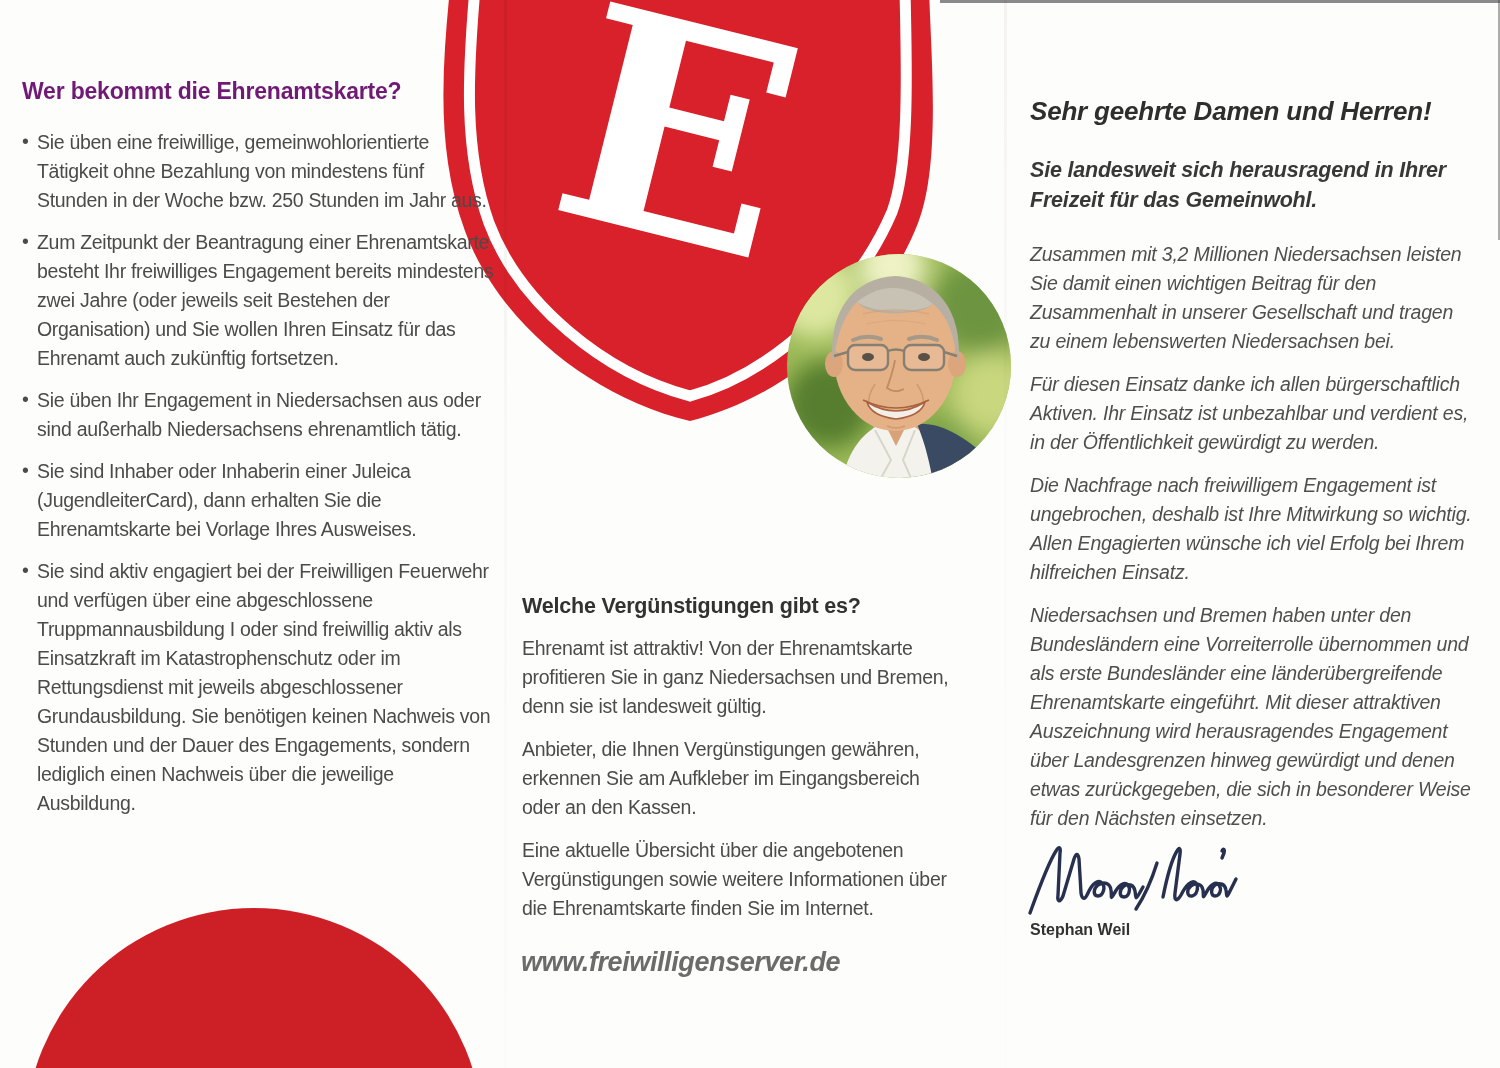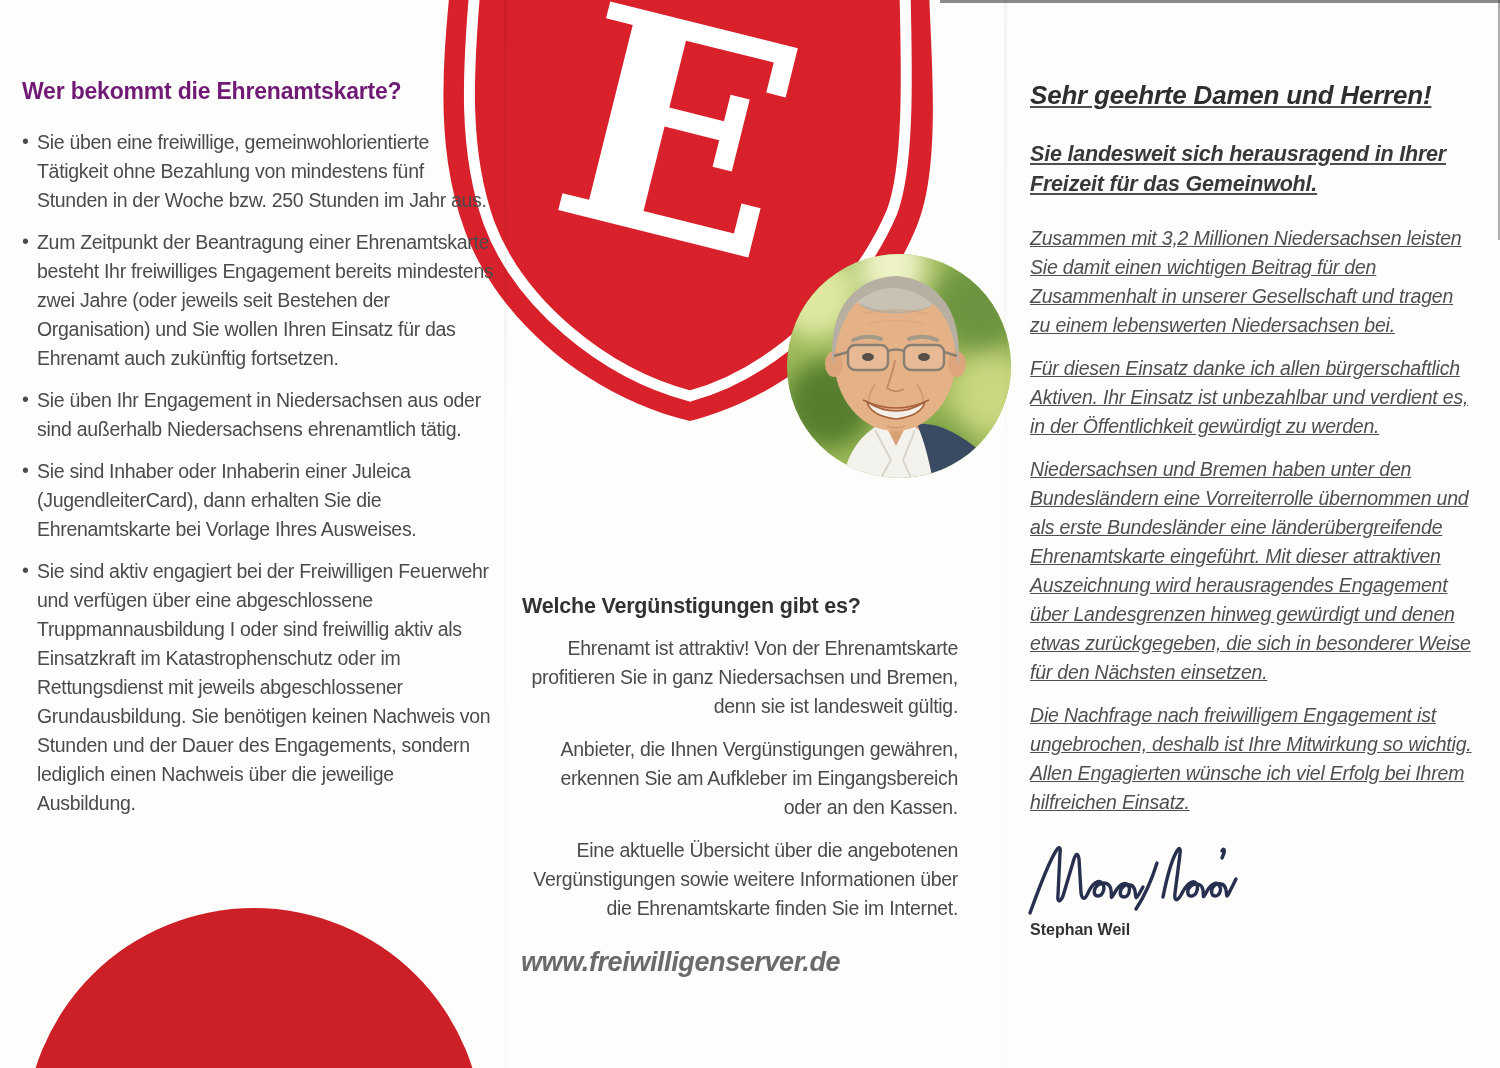--- a/index.html
+++ b/index.html
@@ -33,24 +33,24 @@
     margin:0 0 24px 0; font-size:23px; line-height:26px; font-weight:bold;
     color:#701a75; letter-spacing:-.2px;
   }
   ul.bullets{list-style:none; margin:0; padding:0;
     font-size:19.5px; line-height:29px; letter-spacing:-.3px;}
   ul.bullets li{position:relative; padding-left:15px; margin:0 0 13px 0;}
   ul.bullets li .marker{position:absolute; left:0; top:-1px;}
   .col-mid{position:absolute; left:522px; top:593px; width:436px; color:#4b4b4b;}
   .col-mid h2{margin:0 0 15px 0; font-size:21.5px; line-height:26px; font-weight:bold;
     color:#323232; letter-spacing:-.2px;}
-  .col-mid p{margin:0 0 14px 0; font-size:19.5px; line-height:29px; letter-spacing:-.3px;text-align:right;}
+  .col-mid p{margin:0 0 14px 0; font-size:19.5px; line-height:29px; letter-spacing:-.3px;}
   .website{position:absolute; left:521px; top:947px; width:440px;
     font-size:27px; font-weight:bold; font-style:italic; color:#6b6b6b; letter-spacing:-.4px;}
-  .col-right{position:absolute; left:1030px; top:80px; width:442px; color:#4f4f4f;text-decoration:underline;}
+  .col-right{position:absolute; left:1030px; top:96px; width:442px; color:#4f4f4f;}
   .col-right .greeting{margin:0 0 29px 0; font-size:26px; line-height:30px;
     font-weight:bold; font-style:italic; color:#2e2e2e; letter-spacing:-.2px;}
   .col-right .lead{margin:0 0 25px 0; font-size:21.5px; line-height:30px;
     font-weight:bold; font-style:italic; color:#383838; letter-spacing:-.2px;}
   .col-right p.body{margin:12px 0 14px 0; font-size:19.5px; line-height:29px;
     font-style:italic; letter-spacing:-.2px;}
   .signature{position:absolute; left:1026px; top:839px; width:220px; height:86px;}
   .sig-name{position:absolute; left:1030px; top:921px; font-size:16px; font-weight:bold;
     color:#323232;}
   .sig-title{position:absolute; left:1030px; top:954px; font-size:20.5px; color:#454545;
@@ -174,22 +174,22 @@
     <p>Anbieter, die Ihnen Vergünstigungen gewähren, erkennen Sie am Aufkleber im Eingangsbereich oder an den Kassen.</p>
     <p>Eine aktuelle Übersicht über die angebotenen Vergünstigungen sowie weitere Informationen über die Ehrenamtskarte finden Sie im Internet.</p>
   </div>
   <div class="website">www.freiwilligenserver.de</div>
 
   <div class="col-right">
     <p class="greeting">Sehr geehrte Damen und Herren!</p>
     <p class="lead">Sie landesweit sich herausragend in Ihrer Freizeit für das Gemeinwohl.</p>
     <p class="body">Zusammen mit 3,2 Millionen Niedersachsen leisten Sie damit einen wichtigen Beitrag für den Zusammenhalt in unserer Gesellschaft und tragen zu einem lebenswerten Niedersachsen bei.</p>
     <p class="body">Für diesen Einsatz danke ich allen bürgerschaftlich Aktiven. Ihr Einsatz ist unbezahlbar und verdient es, in der Öffentlichkeit gewürdigt zu werden.</p>
+    <p class="body">Die Nachfrage nach freiwilligem Engagement ist ungebrochen, deshalb ist Ihre Mitwirkung so wichtig. Allen Engagierten wünsche ich viel Erfolg bei Ihrem hilfreichen Einsatz.</p>
     <p class="body">Niedersachsen und Bremen haben unter den Bundesländern eine Vorreiterrolle übernommen und als erste Bundesländer eine länderübergreifende Ehrenamtskarte eingeführt. Mit dieser attraktiven Auszeichnung wird herausragendes Engagement über Landesgrenzen hinweg gewürdigt und denen etwas zurückgegeben, die sich in besonderer Weise für den Nächsten einsetzen.</p>
-    <p class="body">Die Nachfrage nach freiwilligem Engagement ist ungebrochen, deshalb ist Ihre Mitwirkung so wichtig. Allen Engagierten wünsche ich viel Erfolg bei Ihrem hilfreichen Einsatz.</p>
   </div>
 
   <svg class="signature" viewBox="0 0 220 86" aria-hidden="true">
     <g fill="none" stroke="#28304f" stroke-width="3.4" stroke-linecap="round" stroke-linejoin="round">
       <path d="M 4,74 C 12,52 22,24 30,12 C 33,7 35,8 34,14 L 32,56
                C 31,63 34,64 37,57 L 48,20 C 50,14 52,14 53,20 L 55,54
                C 56,61 59,61 62,54 C 66,45 72,40 76,44 C 80,48 77,57 72,57
                C 67,57 67,50 72,46 C 78,42 84,44 85,51 C 86,57 84,62 88,55
                C 92,47 98,42 102,46 C 105,50 103,58 98,58 C 93,58 93,51 98,47
                C 103,44 108,46 109,52 C 110,58 109,62 113,55 L 117,48"></path>

